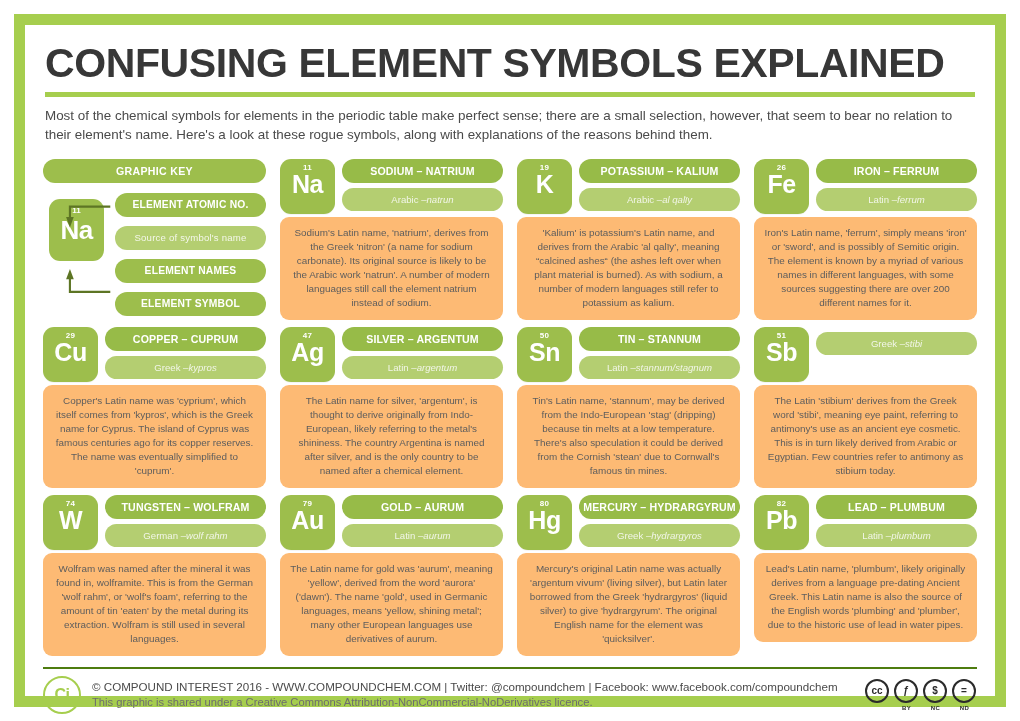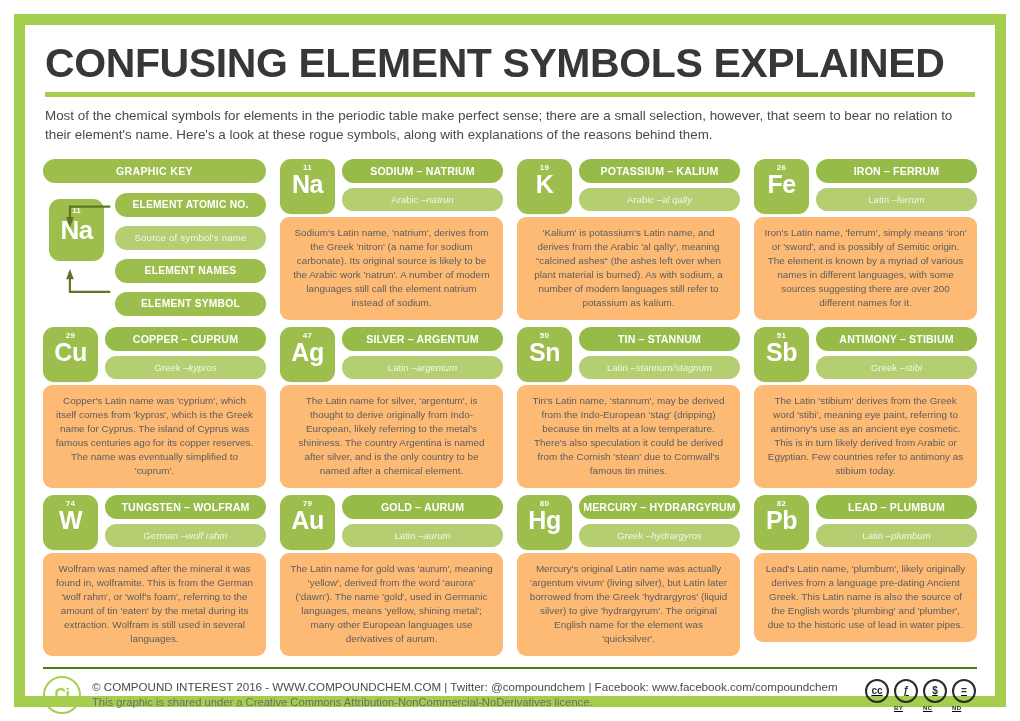--- a/index.html
+++ b/index.html
@@ -200,22 +200,21 @@
   }
   .foot-line2{
     font-size:11.2px;color:#6d6d6d;line-height:1.4;
   }
   .cc-icons{
     flex:0 0 auto;
     display:flex;gap:4px;align-items:flex-start;
   }
   .cc-ico{
     width:25px;
-    text-align:left;
-    text-decoration:underline;
+    text-align:center;
   }
   .cc-circle{
     width:24px;height:24px;border-radius:50%;
     border:2px solid #2b2b2b;
     display:flex;align-items:center;justify-content:center;
     color:#2b2b2b;
     font-size:10px;font-weight:bold;
     box-sizing:border-box;
   }
   .cc-lbl{
@@ -361,21 +360,20 @@
         <div class="desc">Tin's Latin name, 'stannum', may be derived from the Indo-European 'stag' (dripping) because tin melts at a low temperature. There's also speculation it could be derived from the Cornish 'stean' due to Cornwall's famous tin mines.</div>
       </div>
 
       <div class="cell">
         <div class="card-top">
           <div class="tile">
             <div class="anum">51</div>
             <div class="sym">Sb</div>
           </div>
           <div class="bars">
-            <div class="bar-title">ANTIMONY – STIBIUM</div>
             <div class="bar-src">
                 <span>Greek – </span>
                 <i>stibi</i>
               </div>
           </div>
         </div>
         <div class="desc">The Latin 'stibium' derives from the Greek word 'stibi', meaning eye paint, referring to antimony's use as an ancient eye cosmetic. This is in turn likely derived from Arabic or Egyptian. Few countries refer to antimony as stibium today.</div>
       </div>
 
       <div class="cell">

